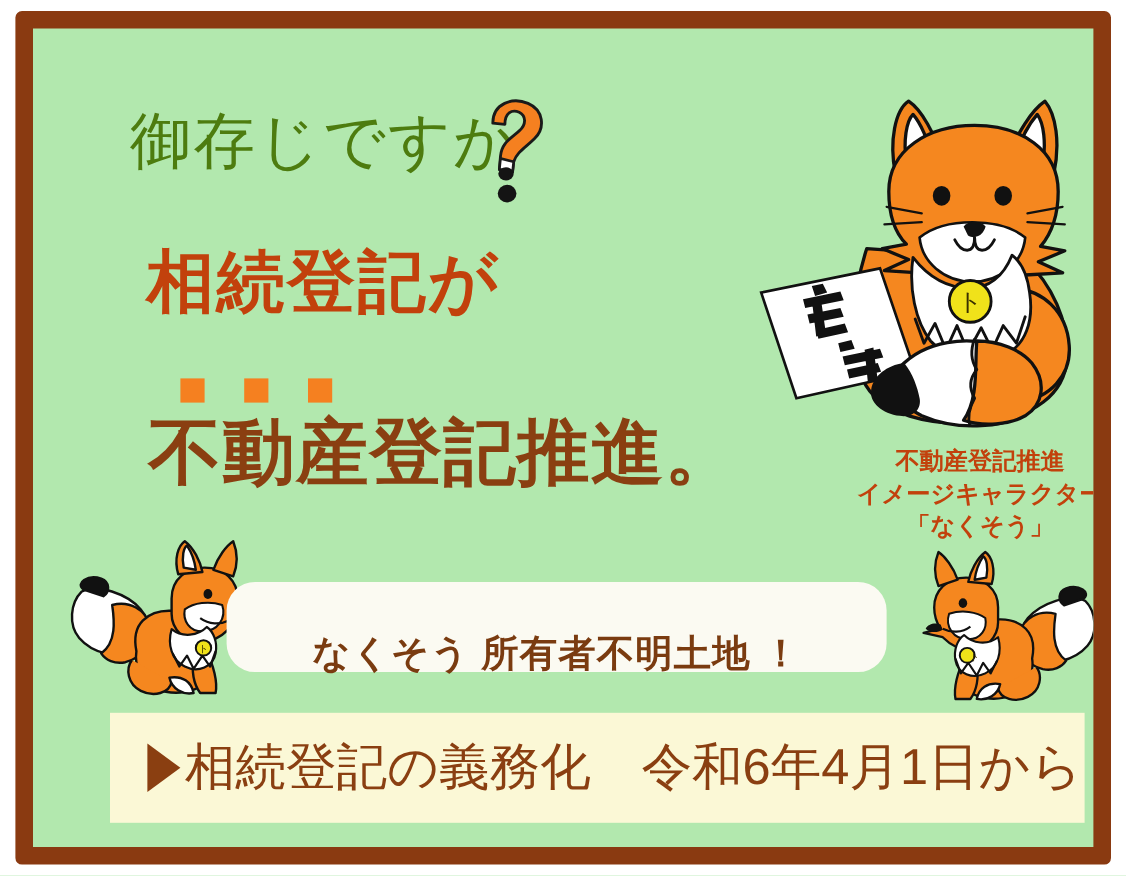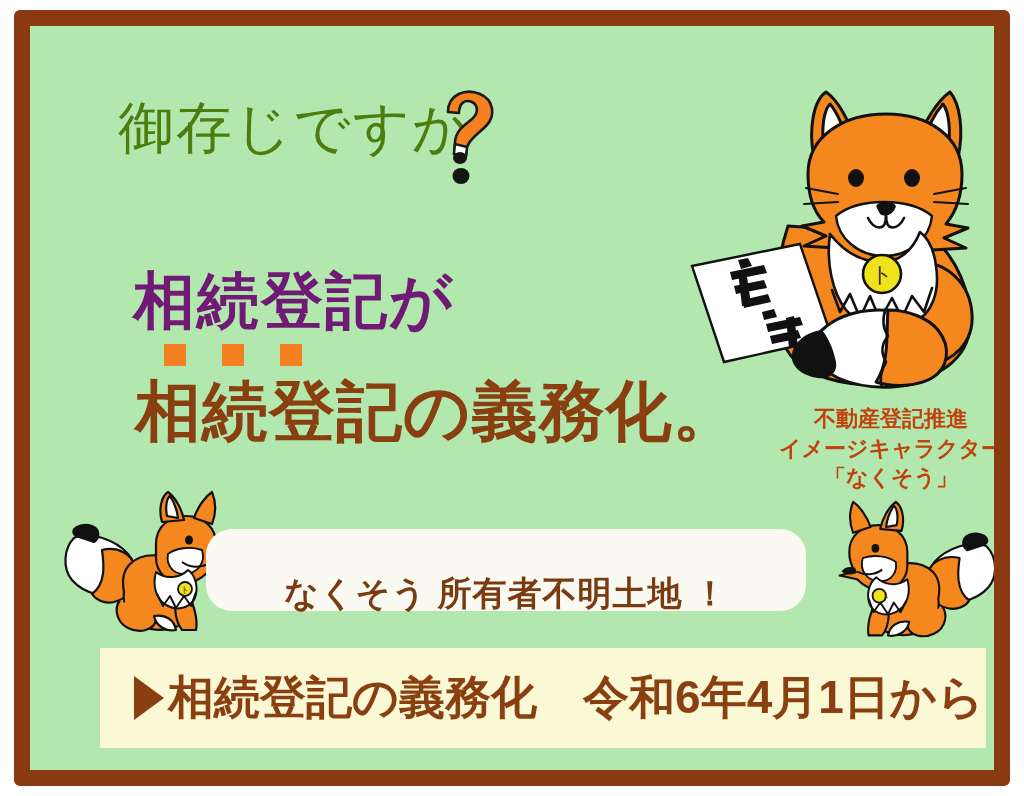--- a/index.html
+++ b/index.html
@@ -31,24 +31,23 @@
     white-space:nowrap;
   }
   .qmark{
     position:absolute;left:404px;top:58px;
     width:70px;height:110px;
   }
   .head-line2{
     position:absolute;left:103px;top:200px;
     font-size:62px;line-height:1;
     font-weight:bold;
-    color:#701a75;
+    color:#c2410c;
     letter-spacing:2px;
     white-space:nowrap;
-    margin-top:44px;
   }
   .dots{
     position:absolute;left:134px;top:318px;
     display:flex;gap:36px;
   }
   .dots i{
     display:block;width:22px;height:22px;
     background:#f58020;
   }
   .head-line3{
@@ -102,21 +101,21 @@
     border-top:22px solid transparent;
     border-bottom:22px solid transparent;
     border-left:30px solid #8a3f11;
     flex:0 0 auto;
   }
   .bar span{
     font-size:46px;
     color:#8a3f11;
     letter-spacing:0px;
     white-space:nowrap;
-    font-weight:700;
+    font-weight:400;
   }
 
   
   .fox-main{position:absolute;left:650px;top:40px;width:330px;height:340px;}
   .fox-left{position:absolute;left:28px;top:462px;width:175px;height:155px;}
   .fox-right{position:absolute;left:800px;top:472px;width:175px;height:150px;}
 </style>
 </head>
 <body>
 
@@ -138,21 +137,21 @@
     </div>
 
     <div class="head-line2">相続登記が</div>
 
     <div class="dots">
       <i></i>
       <i></i>
       <i></i>
     </div>
 
-    <div class="head-line3">相続登記の義務化。</div>
+    <div class="head-line3">不動産登記推進。</div>
 
     <div class="fox-main">
       <svg viewBox="0 0 330 340" width="330" height="340" aria-hidden="true">
         <g stroke="#111" stroke-width="3" stroke-linejoin="round" stroke-linecap="round">
 
           <path d="M108 160 C96 196, 92 244, 104 278 C118 312, 168 322, 214 318
                    C260 314, 288 292, 290 260 C292 226, 276 192, 252 170 Z" fill="#f5871f"></path>
 
           <path d="M238 196 C268 196, 290 218, 292 248 C294 276, 274 296, 246 300" fill="#f5871f"></path>
 

